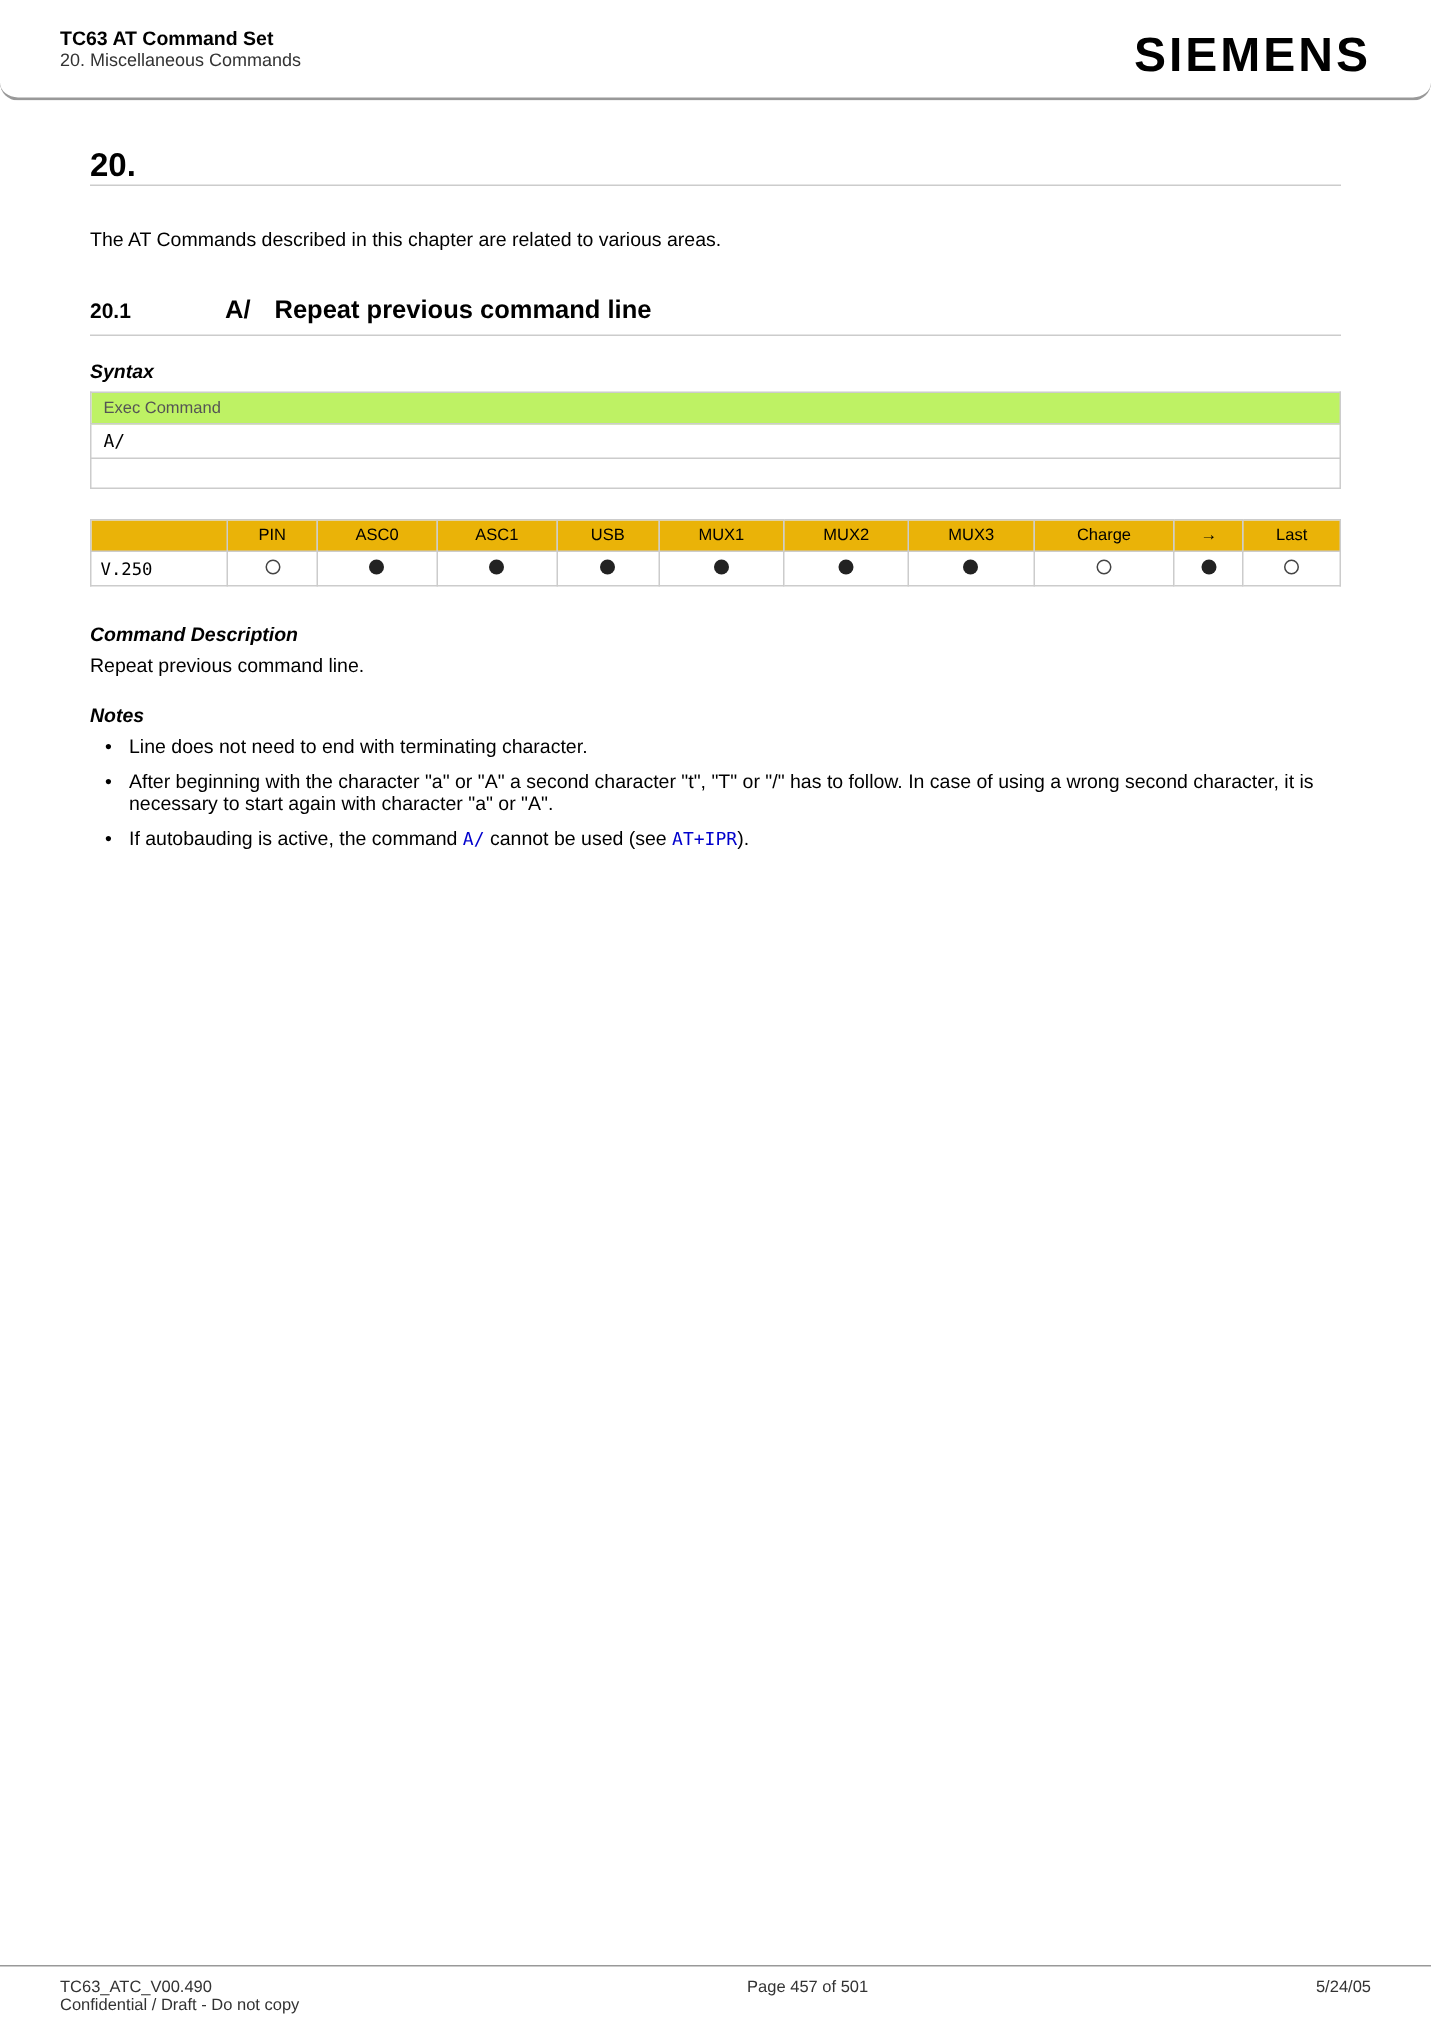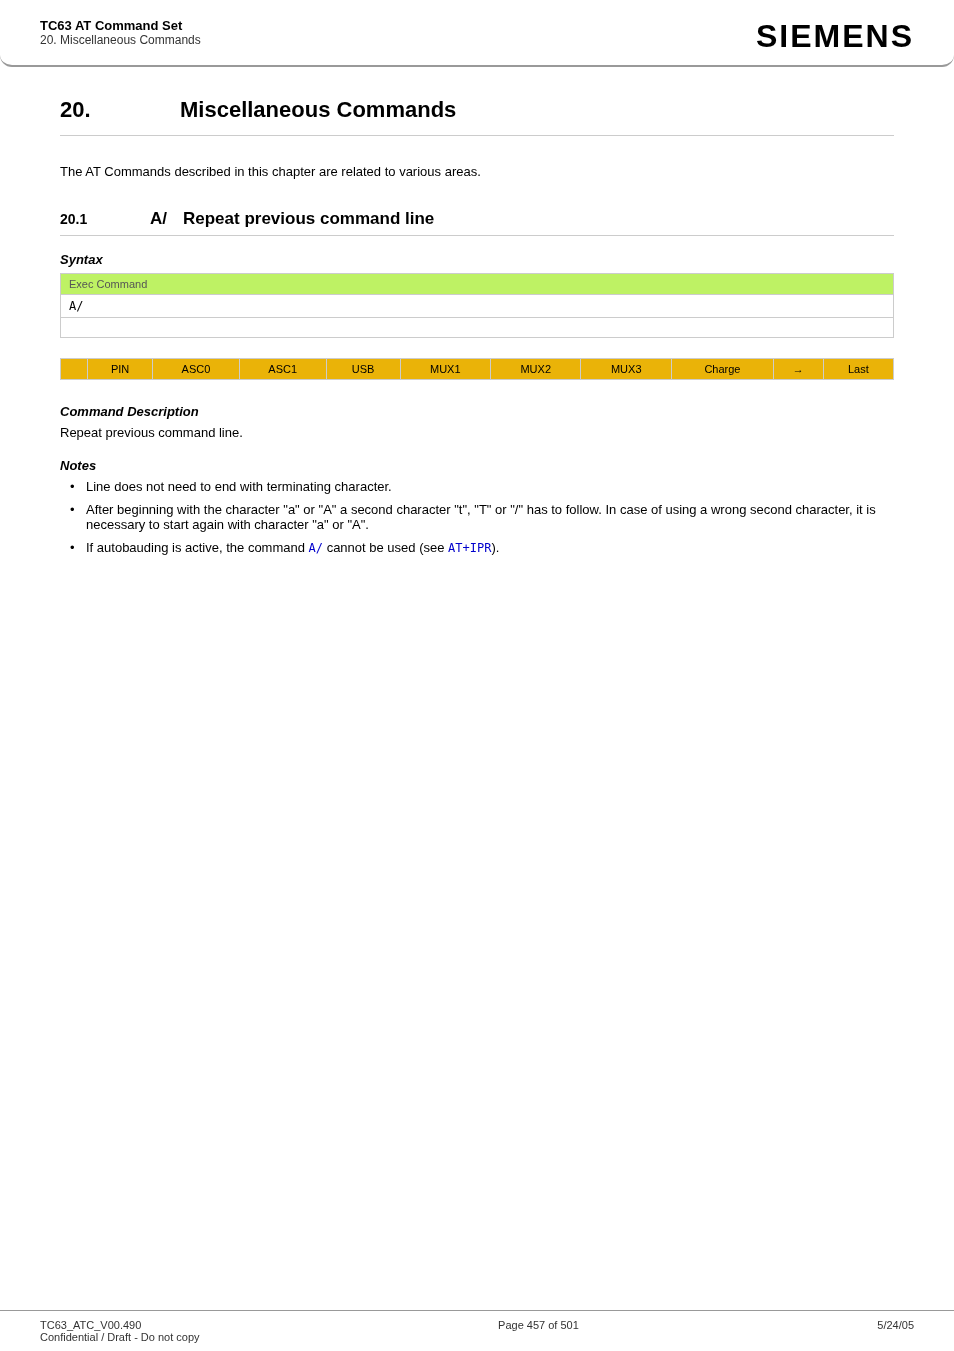--- a/index.html
+++ b/index.html
@@ -45,21 +45,21 @@
     .content {
       padding: 30px 60px 40px 60px;
     }
 
     
     .chapter-heading {
       display: flex;
       align-items: baseline;
       margin-bottom: 28px;
       border-bottom: 1px solid #ccc;
-      padding-bottom: 12px;
+      padding-bottom: 0;
     }
     .chapter-number {
       font-size: 22px;
       font-weight: bold;
       margin-right: 40px;
       min-width: 80px;
     }
     .chapter-title {
       font-size: 22px;
       font-weight: bold;
@@ -227,21 +227,20 @@
     <span class="header-doc-title">TC63 AT Command Set</span>
     <span class="header-section">20. Miscellaneous Commands</span>
   </div>
   <div class="header-logo">SIEMENS</div>
 </div>
 
 <div class="content">
 
   <div class="chapter-heading">
     <span class="chapter-number">20.</span>
-    <span class="chapter-title">Miscellaneous Commands</span>
   </div>
 
   <p class="intro-text">The AT Commands described in this chapter are related to various areas.</p>
 
   <div class="section-heading">
     <span class="section-number">20.1</span>
     <span class="section-cmd">A/</span>
     <span class="section-title">Repeat previous command line</span>
   </div>
 
@@ -269,20 +268,33 @@
       <th>ASC0</th>
       <th>ASC1</th>
       <th>USB</th>
       <th>MUX1</th>
       <th>MUX2</th>
       <th>MUX3</th>
       <th>Charge</th>
       <th>→</th>
       <th>Last</th>
     </tr>
+    <tr>
+      <td class="value-col">V.250</td>
+      <td><span class="dot-empty"></span></td>
+      <td><span class="dot-filled"></span></td>
+      <td><span class="dot-filled"></span></td>
+      <td><span class="dot-filled"></span></td>
+      <td><span class="dot-filled"></span></td>
+      <td><span class="dot-filled"></span></td>
+      <td><span class="dot-filled"></span></td>
+      <td><span class="dot-empty"></span></td>
+      <td><span class="dot-filled"></span></td>
+      <td><span class="dot-empty"></span></td>
+    </tr>
   </tbody>
     </table>
 
   <div class="section-sub-label">Command Description</div>
   <p class="desc-text">Repeat previous command line.</p>
 
   <div class="section-sub-label">Notes</div>
   <ul class="notes-list">
     <li>
       <span>Line does not need to end with terminating character.</span>

